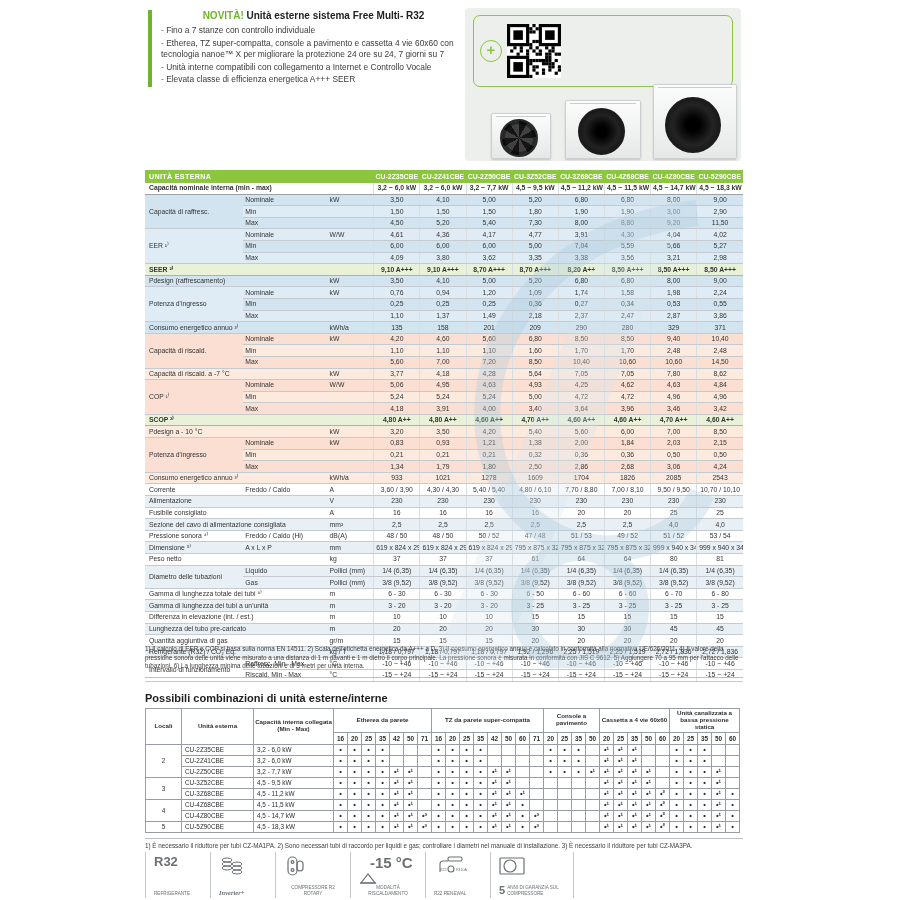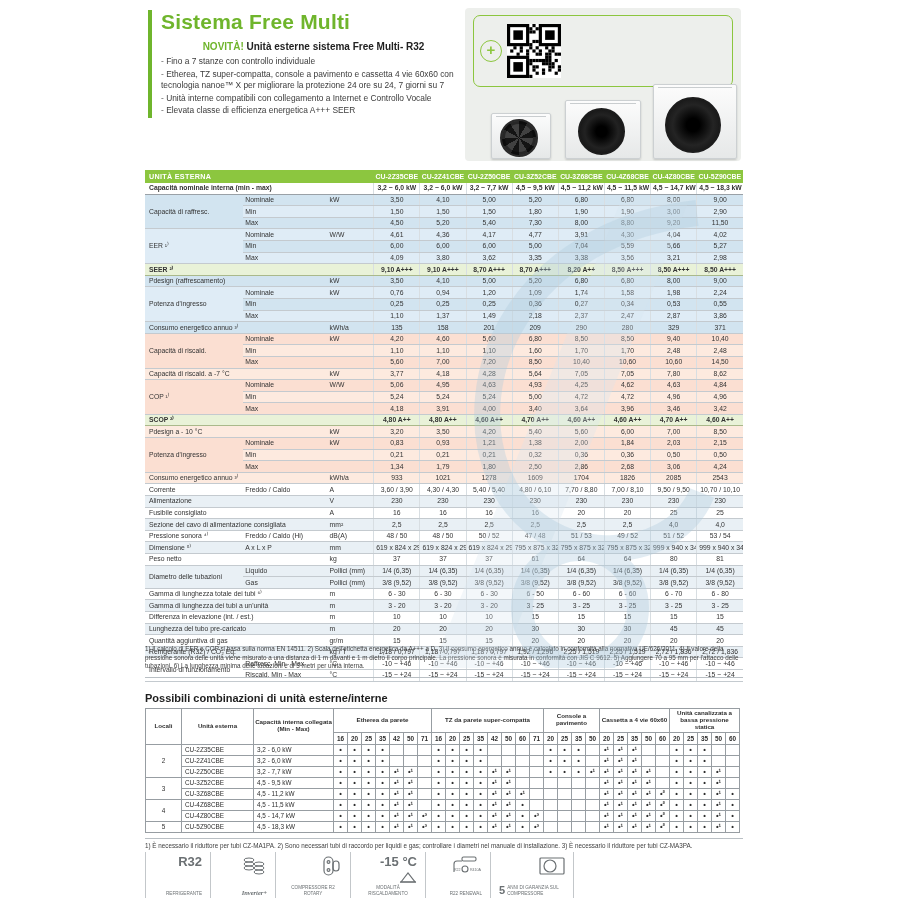--- a/index.html
+++ b/index.html
@@ -66,38 +66,37 @@
   .comb th,.comb td{border:1px solid #979da2;padding:0 1px;text-align:center;color:#2e2e2e;background:#fff;}
   .comb th{font-weight:bold;font-size:6.2px;line-height:1.12;padding:1px;}
   .comb th.sz{height:9px;font-size:6.4px;}
   .comb td{height:10px;}
   .comb td.model{text-align:left;padding-left:3px;}
   .comb td.cap{text-align:left;padding-left:3px;}
   .comb td.dot{font-size:7.6px;font-weight:bold;line-height:1;}
   .comb td.gb,.comb th.gb{border-left:1.5px solid #6e757a;}
   
   .badges{position:absolute;left:145px;top:852px;height:46px;display:flex;align-items:stretch;z-index:1;}
-  .badge{position:relative;display:flex;flex-direction:column;align-items:flex-end;justify-content:space-between;
+  .badge{position:relative;display:flex;flex-direction:column;align-items:flex-start;justify-content:space-between;
          padding:3px 8px 2px;border-right:1px solid #c3c7ca;min-width:48px;}
   .badge:first-child{border-left:1px solid #c3c7ca;}
   .btitle{font-size:13px;color:#6b7073;font-weight:bold;line-height:1;}
-  .btitle.small{font-size:13px;}
+  .btitle.small{font-size:15px;margin-left:11px;}
   .bsub{font-size:4.6px;color:#6b7073;text-align:center;line-height:1.15;max-width:58px;}
   .bsub.script{font-size:6.5px;font-style:italic;font-weight:bold;font-family:"Liberation Serif",serif;}
   .bicon{height:22px;display:flex;align-items:center;justify-content:center;}
   .w5{display:flex;align-items:center;gap:2px;}
   .w5 .five{font-size:11px;font-weight:bold;color:#6b7073;line-height:1;}
 </style>
 </head>
 <body>
 
 <div class="page">
 
   <div class="hdr">
-    <h1>Sistema Free Multi</h1>
     <p class="nov"><span class="green">NOVITÀ!</span> <span>Unità esterne sistema Free Multi- R32</span></p>
     <ul class="feat">
         <li>Fino a 7 stanze con controllo individuale</li>
         <li>Etherea, TZ super-compatta, console a pavimento e cassetta 4 vie 60x60 con tecnologia nanoe™ X per migliorare la protezione 24 ore su 24, 7 giorni su 7</li>
         <li>Unità interne compatibili con collegamento a Internet e Controllo Vocale</li>
         <li>Elevata classe di efficienza energetica A+++ SEER</li>
       </ul>
   </div>
 
   <div class="promo">

